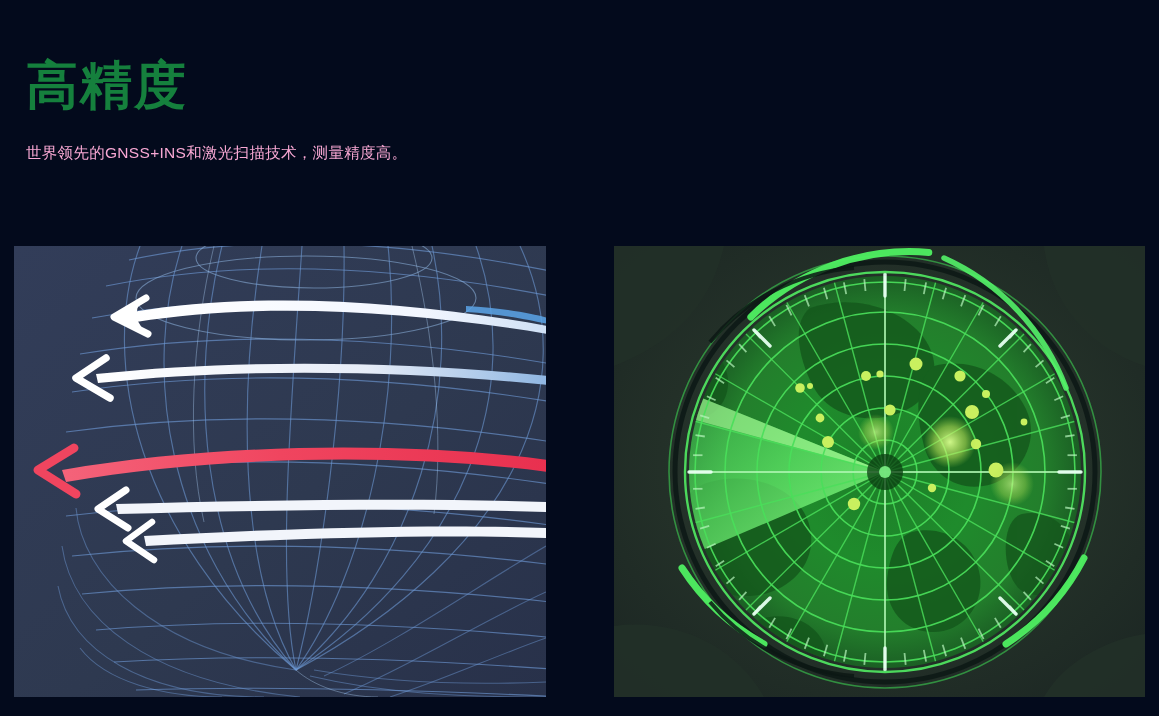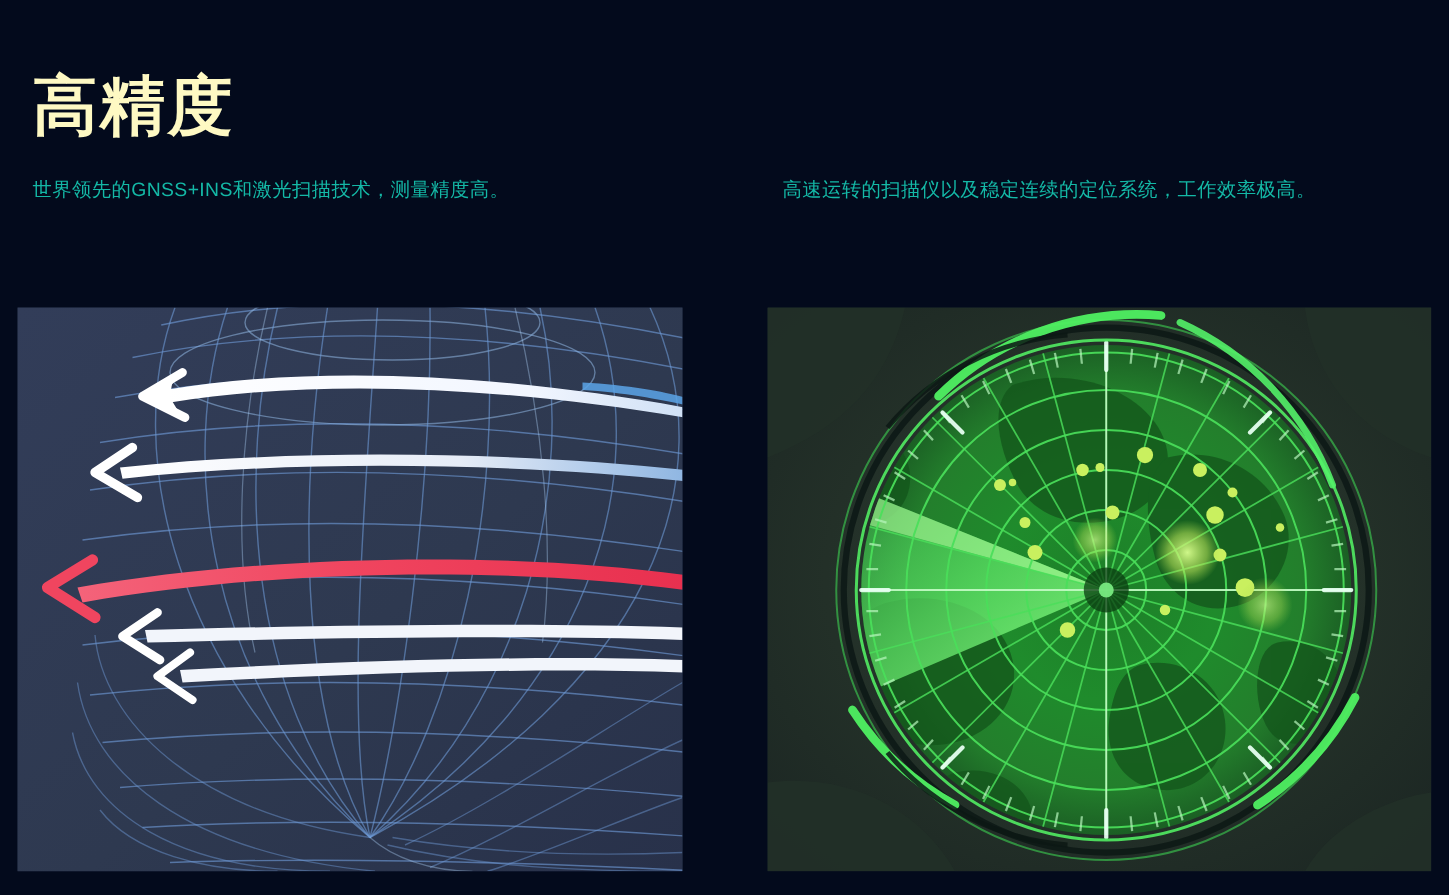--- a/index.html
+++ b/index.html
@@ -12,26 +12,26 @@
   .page{ position:relative; width:1159px; height:716px; background:#030a1c; }
 
   
   .col{ position:absolute; top:0; height:716px; }
   .col-left{  left:0;   width:580px; }
   .col-right{ left:600px; width:559px; }
 
   .feature-title{
     position:absolute; top:54px; left:26px;
     font-size:52px; line-height:62px; font-weight:700;
-    color:#fef9c3; letter-spacing:2px; white-space:nowrap;
+    color:#15803d; letter-spacing:2px; white-space:nowrap;
   }
   .feature-desc{
     position:absolute; top:143px; left:26px;
     font-size:15.5px; line-height:20px; font-weight:400;
-    color:#14b8a6; letter-spacing:.3px; white-space:nowrap;
+    color:#f9a8d4; letter-spacing:.3px; white-space:nowrap;
   }
 
   
   .media{
     position:absolute; top:246px; height:451px; overflow:hidden;
   }
   .media-left { left:14px;  width:532px; background:#2f3a55; }
   .media-right{ left:614px; width:531px; background:#1d2b28; }
   .media svg{ display:block; width:100%; height:100%; }
 </style>
@@ -154,21 +154,20 @@
 
           <path d="M452 60 C 490 62, 520 68, 534 72 L 534 78 C 516 74, 486 68, 452 66 Z" fill="#5aa4e8" opacity=".85"></path>
         </g>
       </svg>
     </div>
   </div>
 
   <div class="col col-right">
 
 
-    <div class="feature-desc">高速运转的扫描仪以及稳定连续的定位系统，工作效率极高。</div>
   </div>
 
   <div class="media media-right">
     <svg viewBox="0 0 531 451" preserveAspectRatio="none" aria-hidden="true">
       <defs>
         <clipPath id="clipR">
             <rect x="0" y="0" width="531" height="451"></rect>
           </clipPath>
         <clipPath id="scopeClip">
             <circle cx="271" cy="226" r="196"></circle>

